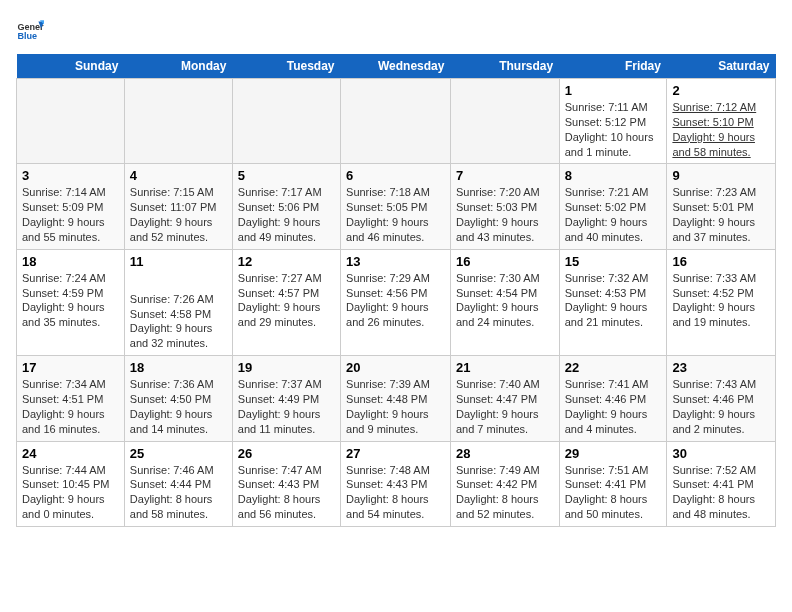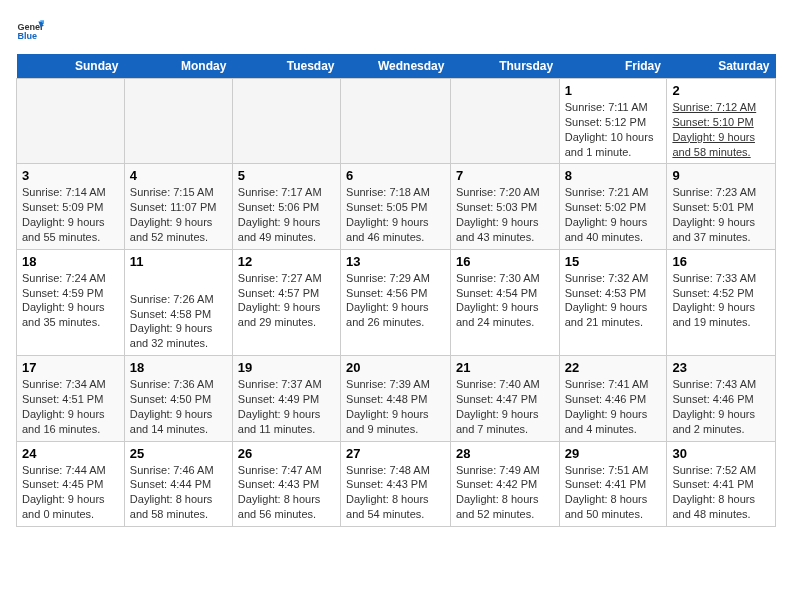--- a/index.html
+++ b/index.html
@@ -263,21 +263,21 @@
             <div class="day-num">23</div>
             <div class="day-info" style="white-space: pre-line;">Sunrise: 7:43 AM
 Sunset: 4:46 PM
 Daylight: 9 hours and 2 minutes.</div>
           </td>
         </tr>
         <tr class="week-row">
           <td>
             <div class="day-num">24</div>
             <div class="day-info" style="white-space: pre-line;">Sunrise: 7:44 AM
-Sunset: 4:45 PM
+Sunset: 10:45 PM
 Daylight: 9 hours and 0 minutes.</div>
           </td>
           <td>
             <div class="day-num">25</div>
             <div class="day-info" style="white-space: pre-line;">Sunrise: 7:46 AM
 Sunset: 4:44 PM
 Daylight: 8 hours and 58 minutes.</div>
           </td>
           <td>
             <div class="day-num">26</div>

